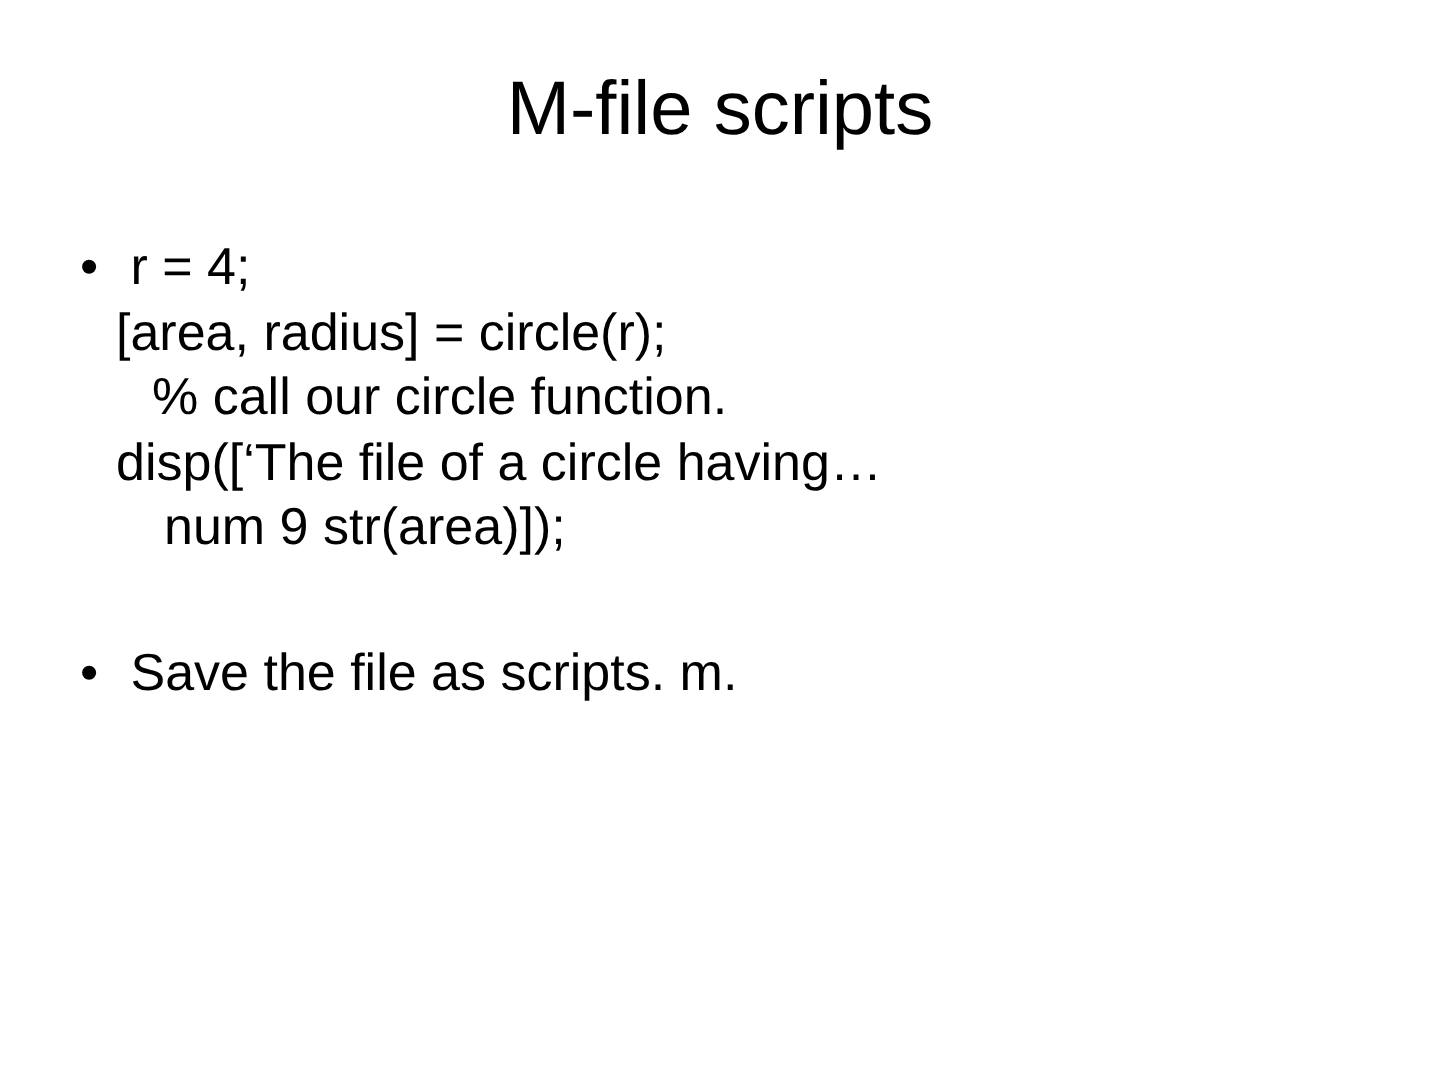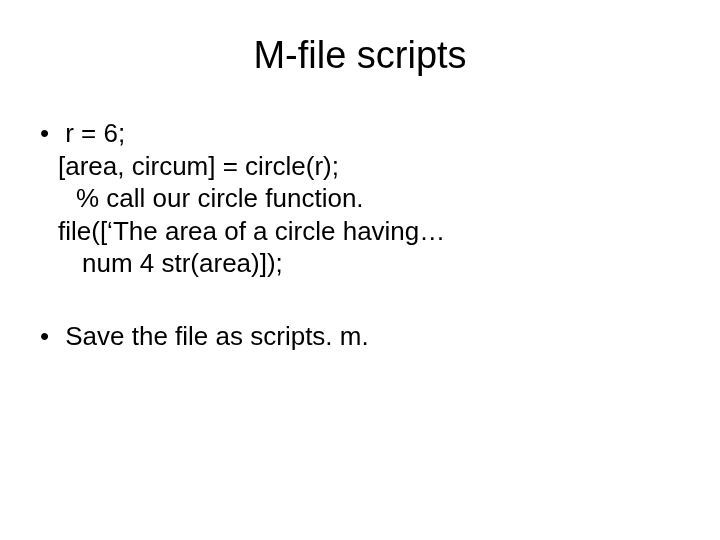--- a/index.html
+++ b/index.html
@@ -43,26 +43,26 @@
 <body>
 
 <div class="slide">
   <div class="title">M-file scripts</div>
 
   <div class="body">
 
     <div class="bullet">
       <div>
         <span class="bullet-marker">•</span>
-        <span>r = 6;</span>
+        <span>r = 4;</span>
       </div>
-      <div class="indent-a">[area, circum] = circle(r);</div>
+      <div class="indent-a">[area, radius] = circle(r);</div>
       <div class="indent-b">% call our circle function.</div>
-      <div class="indent-a">file([‘The area of a circle having…</div>
-      <div class="indent-c">num 4 str(area)]);</div>
+      <div class="indent-a">disp([‘The file of a circle having…</div>
+      <div class="indent-c">num 9 str(area)]);</div>
     </div>
 
     <div class="bullet">
       <span class="bullet-marker">•</span>
       <span>Save the file as scripts. m.</span>
     </div>
 
   </div>
 </div>
 

